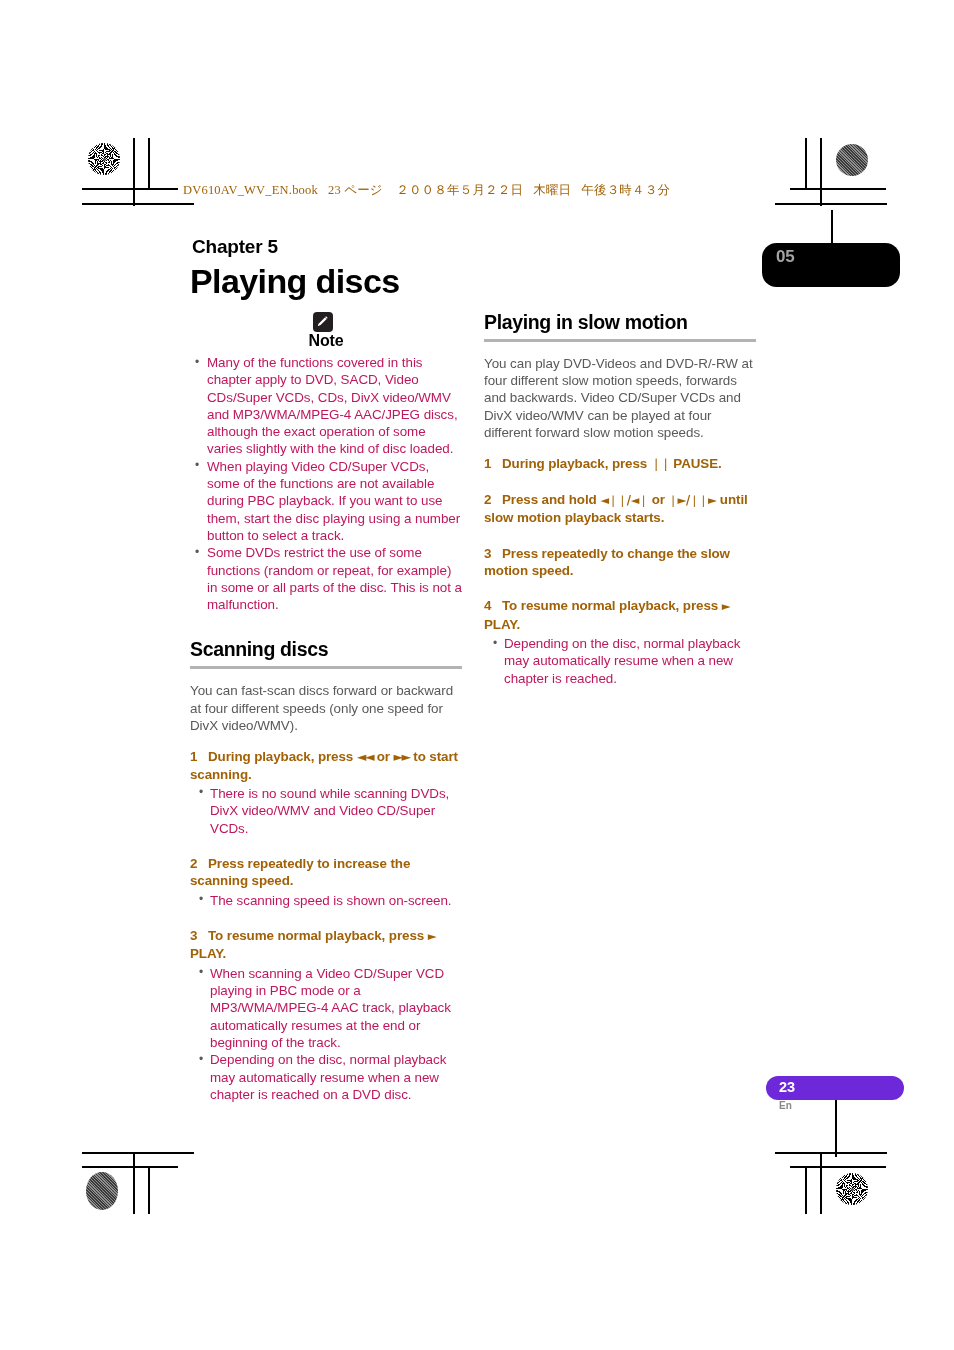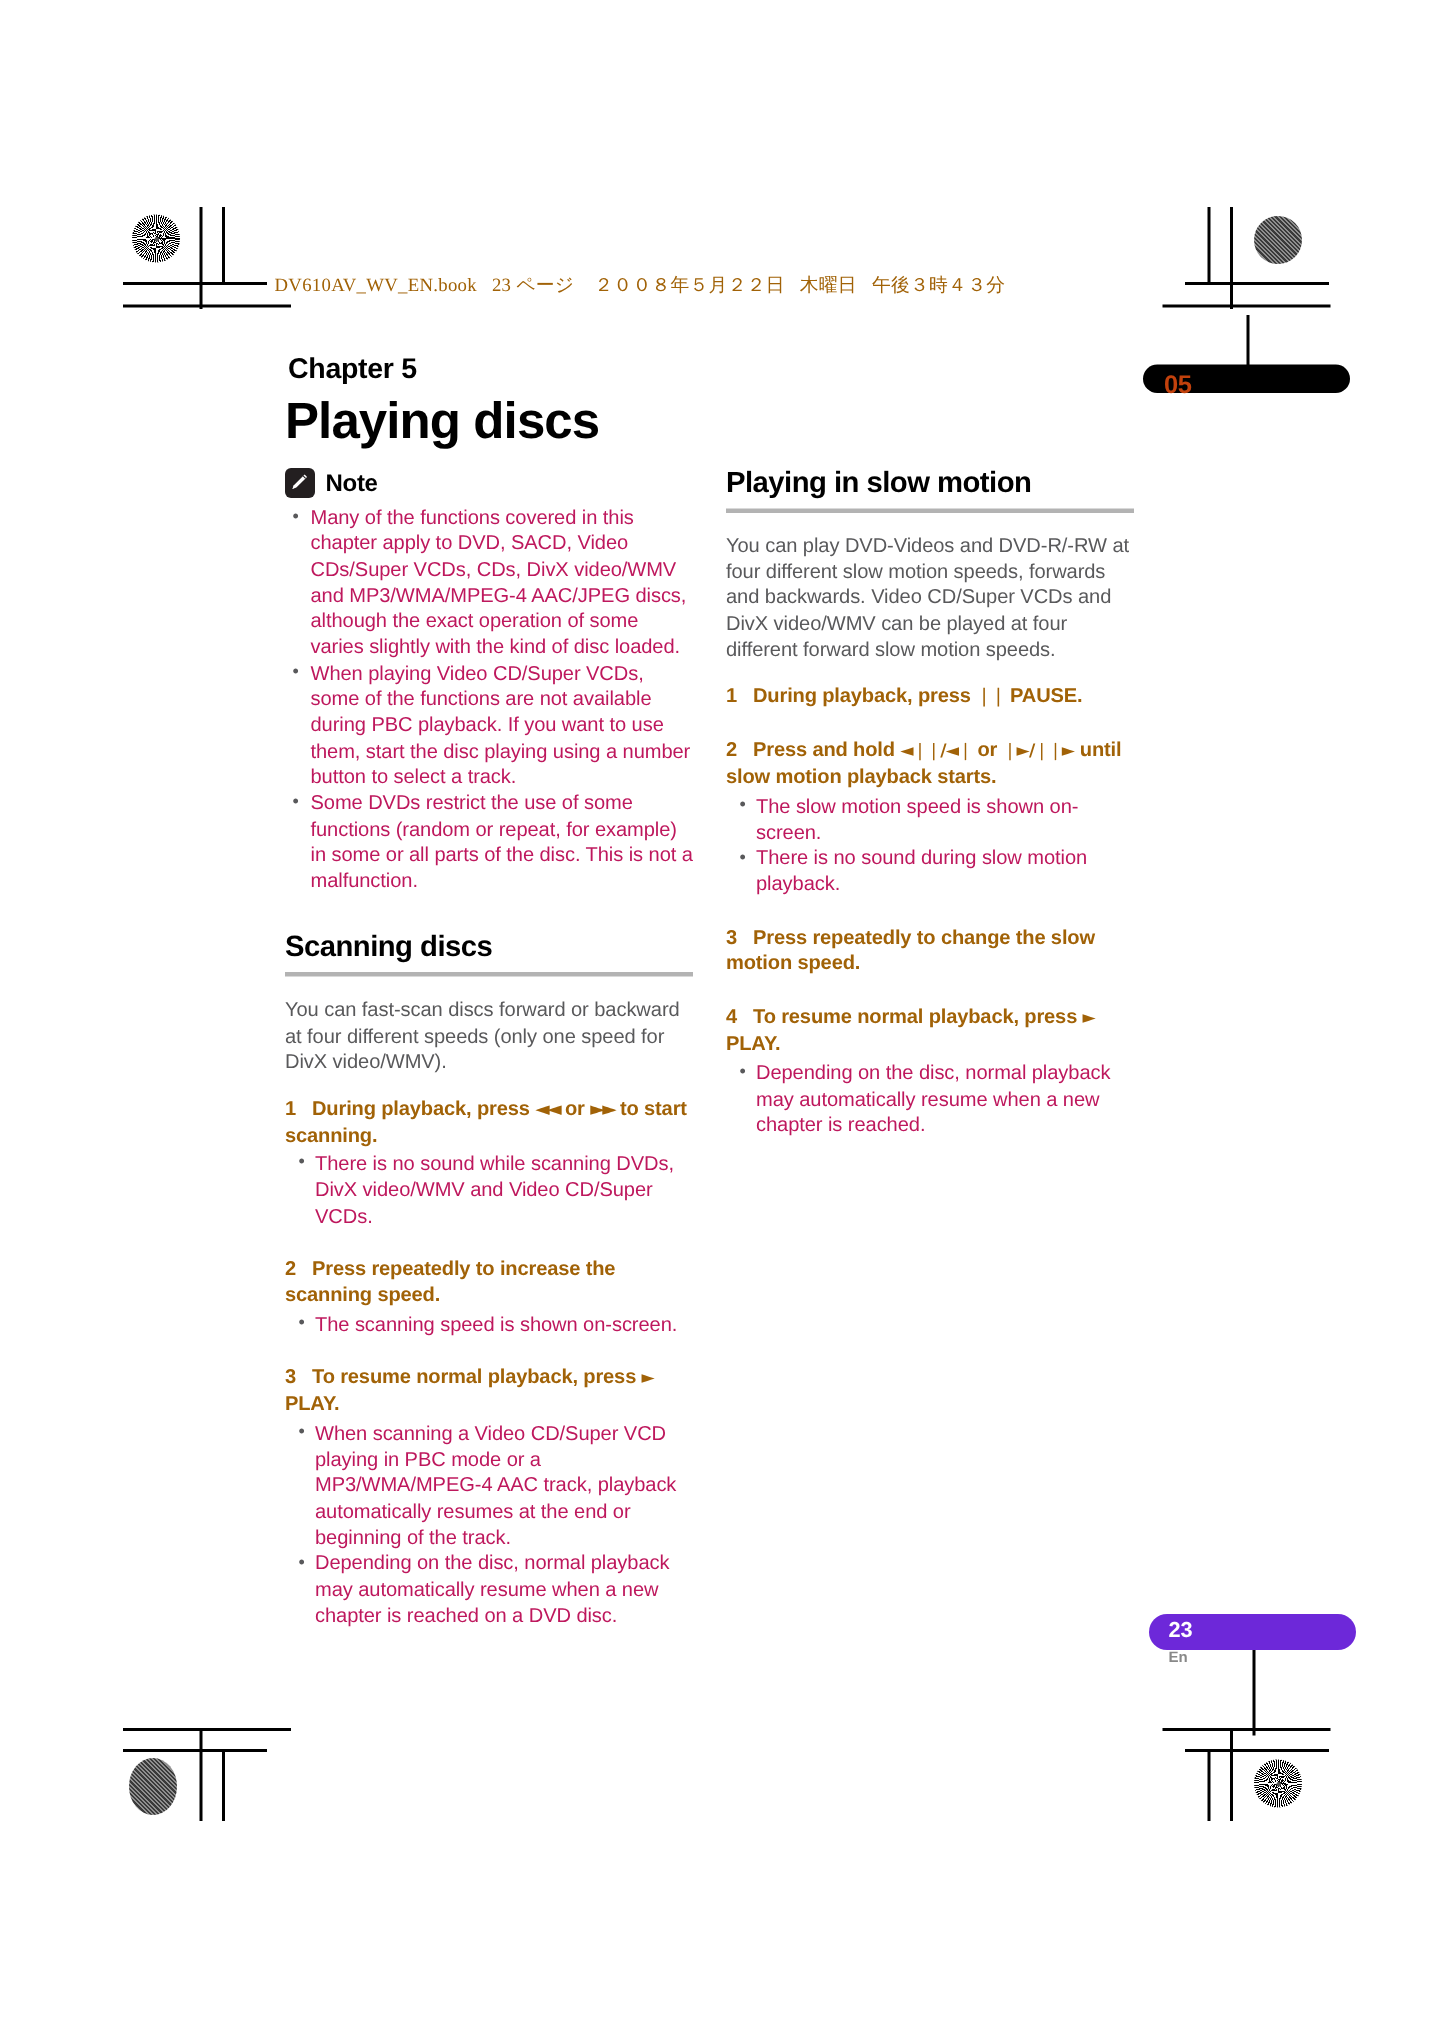--- a/index.html
+++ b/index.html
@@ -89,24 +89,24 @@
     font-size: 34px;
     font-weight: bold;
     letter-spacing: -0.6px;
   }
 
   .chapter-tab {
     position: absolute;
     left: 762px;
     top: 243px;
     width: 138px;
-    height: 19px;
+    height: 44px;
     background: #000;
     border-radius: 14.5px;
-    color: #c2410c;
+    color: #a3a3a3;
   }
   .chapter-tab span {
     position: absolute;
     left: 14px;
     top: 4px;
     font-size: 17px;
     font-weight: bold;
     letter-spacing: -0.3px;
   }
 
@@ -198,22 +198,23 @@
     left: 5px;
     top: -0.5px;
     color: #59595b;
     font-size: 12px;
   }
   ul.bullets.sub li { padding-left: 20px; }
   ul.bullets.sub li::before { left: 9px; }
 
   .note-head {
     display: flex;
-    align-items: flex-end;
+    align-items: center;
     margin: 0 0 4px 0;
+    flex-direction: column;
   }
   .note-icon {
     width: 20px; height: 20px;
     background: #231f20;
     border-radius: 4px;
     position: relative;
     margin-right: 7px;
     flex: none;
   }
   .note-icon .pencil {
@@ -357,24 +358,20 @@
 
   <div class="col col-right">
 
     <h2 class="section">Playing in slow motion</h2>
     <div class="rule"></div>
     <p class="body">You can play DVD-Videos and DVD-R/-RW at four different slow motion speeds, forwards and backwards. Video CD/Super VCDs and DivX video/WMV can be played at four different forward slow motion speeds.</p>
 
     <div class="step"><span class="num">1</span><span>During playback, press </span><span class="gl-pause">❘❘</span><span> PAUSE.</span></div>
 
     <div class="step gap-before"><span class="num">2</span><span>Press and hold </span><span class="gl">◄❘❘/◄❘</span><span> or </span><span class="gl">❘►/❘❘►</span><span> until slow motion playback starts.</span></div>
-    <ul class="bullets sub">
-      <li>The slow motion speed is shown on-screen.</li>
-      <li>There is no sound during slow motion playback.</li>
-    </ul>
 
     <div class="step gap-before"><span class="num">3</span><span>Press repeatedly to change the slow motion speed.</span></div>
 
     <div class="step gap-before"><span class="num">4</span><span>To resume normal playback, press </span><span class="gl">►</span><span> PLAY.</span></div>
     <ul class="bullets sub">
       <li>Depending on the disc, normal playback may automatically resume when a new chapter is reached.</li>
     </ul>
 
   </div>
 

